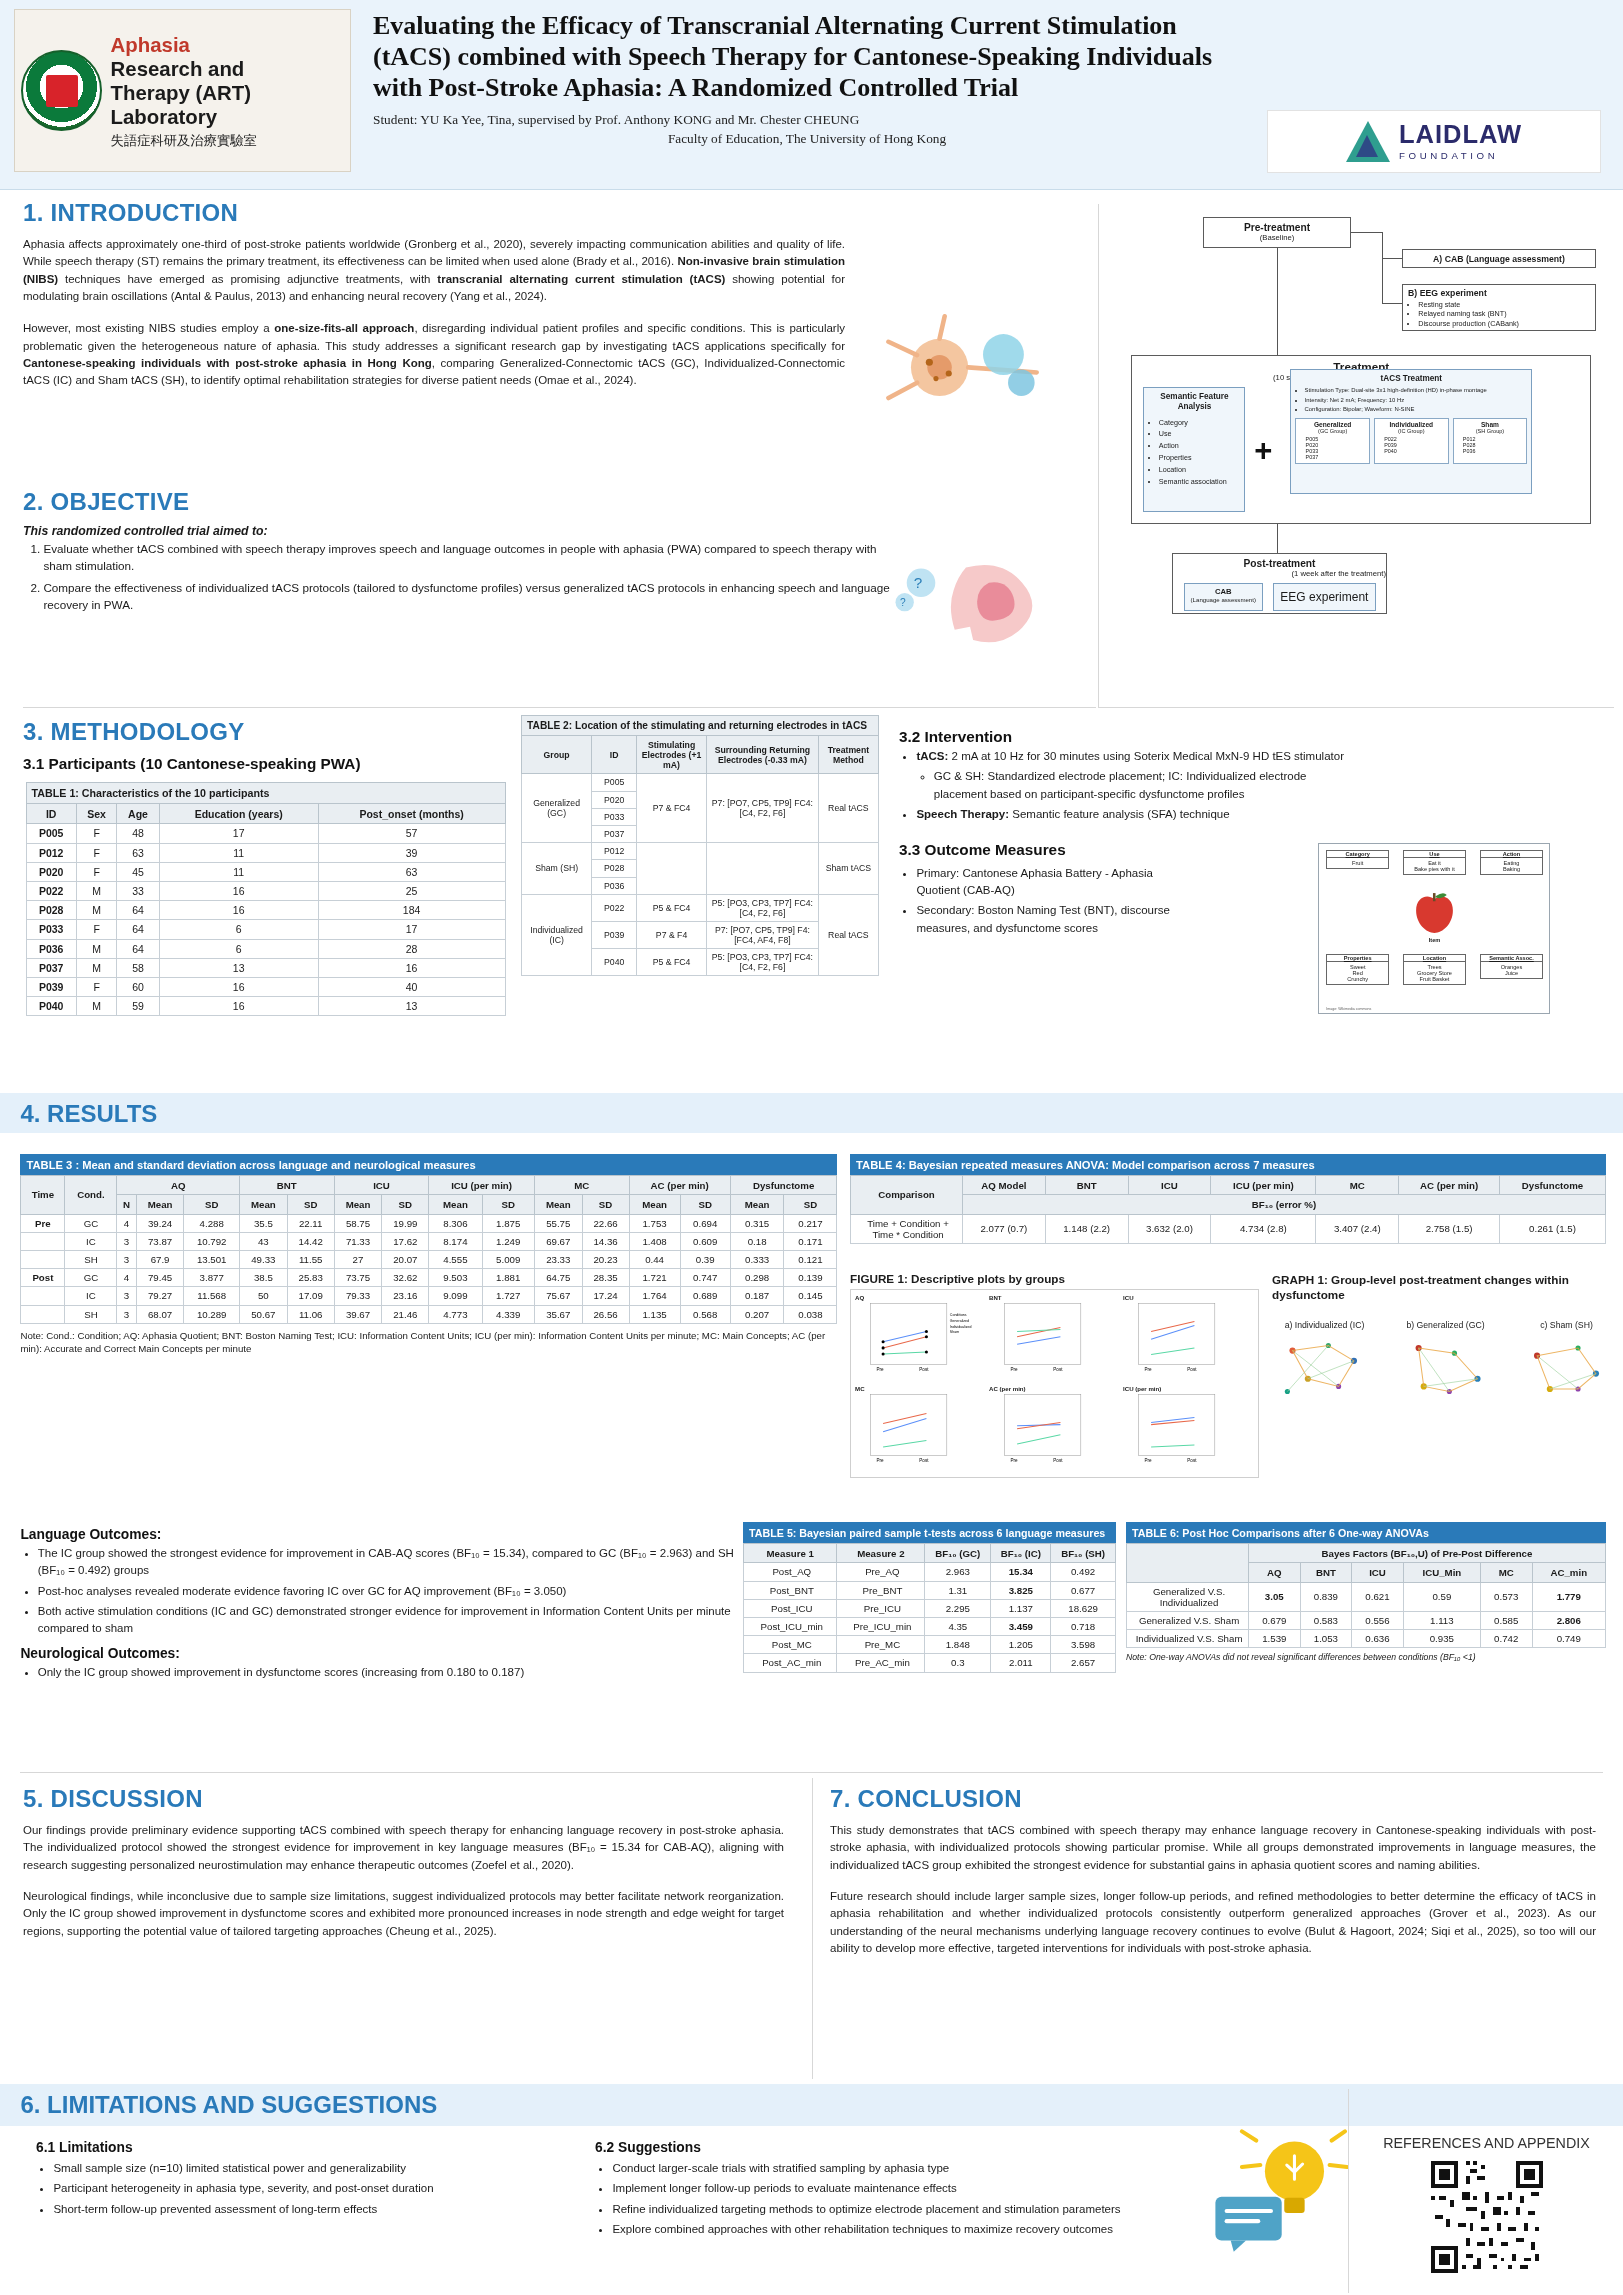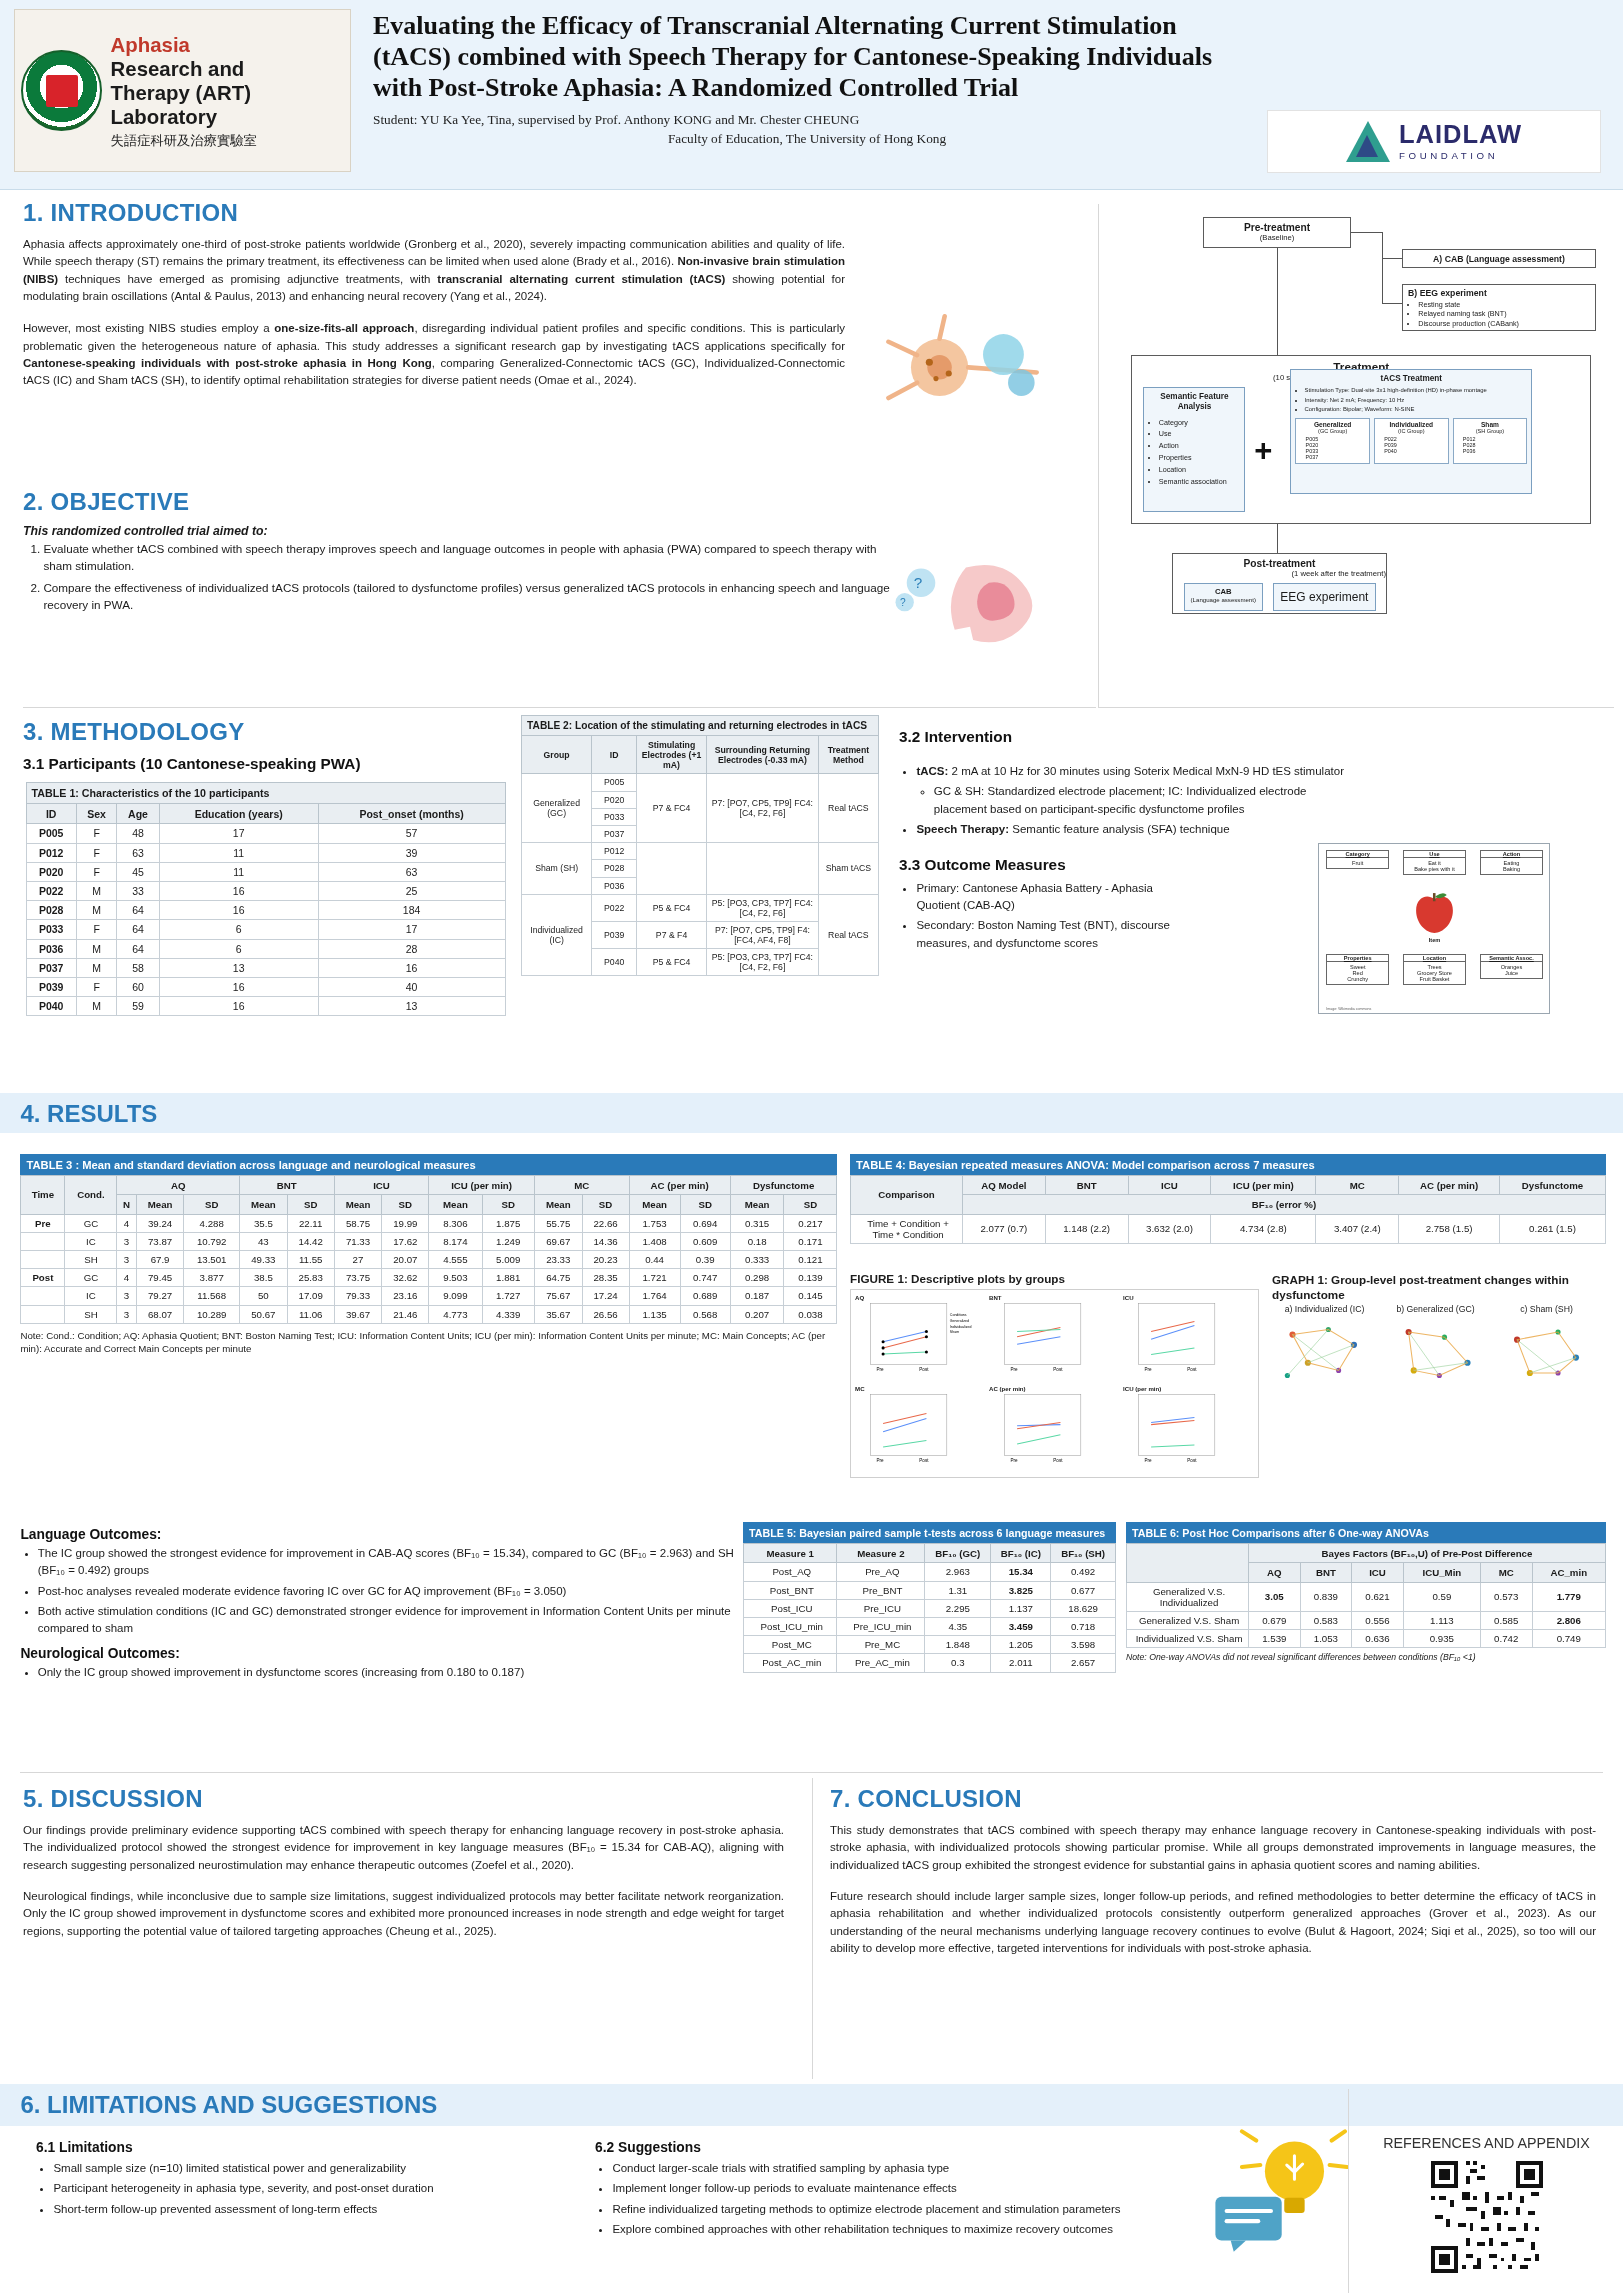--- a/index.html
+++ b/index.html
@@ -399,21 +399,21 @@
             <td>P040</td>
             <td>P5 &amp; FC4</td>
             <td>P5: [PO3, CP3, TP7] FC4: [C4, F2, F6]</td>
           </tr>
         </tbody>
     </table>
   </div>
 
   <div style="position:absolute;left:899px;top:728px;width:449px;">
     <div class="sub-h">3.2 Intervention</div>
-    <ul style="margin-top:17px;">
+    <ul style="margin-top:2px;">
       <li><b>tACS:</b><span> 2 mA at 10 Hz for 30 minutes using Soterix Medical MxN-9 HD tES stimulator</span>
         <ul style="list-style:circle;padding-left:17.4px;margin-top:3.1px;">
           <li>GC &amp; SH: Standardized electrode placement; IC: Individualized electrode placement based on participant-specific dysfunctome profiles</li>
         </ul>
       </li>
       <li><b>Speech Therapy:</b><span> Semantic feature analysis (SFA) technique</span></li>
     </ul>
 
     <div class="sub-h" style="margin-top:17.4px;">3.3 Outcome Measures</div>
     <ul style="margin-top:6.1px;width:266px;">
@@ -732,21 +732,21 @@
             <polyline points="55,108 140,104" stroke="#5ad8a6" stroke-width="2" fill="none"></polyline>
             <text x="42" y="138" font-size="9" font-family="Liberation Sans">Pre</text>
             <text x="126" y="138" font-size="9" font-family="Liberation Sans">Post</text>
           </svg>
       </div>
     </div>
   </div>
 
   <div style="position:absolute;left:1272px;top:1272px;width:337px;">
     <div style="font-size:11.7px;font-weight:bold;line-height:1.3;">GRAPH 1: Group-level post-treatment changes within dysfunctome</div>
-    <div style="display:flex;gap:6px;margin-top:2px;">
+    <div style="display:flex;gap:16px;margin-top:18px;">
       <div>
         <div style="font-size:8.7px;text-align:center;">a) Individualized (IC)</div>
         <svg width="105" height="77" viewBox="0 0 205 150">
             <circle cx="40" cy="40" r="6" fill="#e05c3a"></circle>
             <circle cx="110" cy="30" r="5" fill="#37a86b"></circle>
             <circle cx="160" cy="60" r="6" fill="#2f6fb5"></circle>
             <circle cx="70" cy="95" r="6" fill="#c9a227"></circle>
             <circle cx="130" cy="110" r="5" fill="#8e44ad"></circle>
             <circle cx="30" cy="120" r="5" fill="#16a085"></circle>
             <path d="M40 40 L110 30 L160 60 L130 110 L70 95 Z" fill="none" stroke="#e8a33d" stroke-width="2" opacity=".8"></path>

